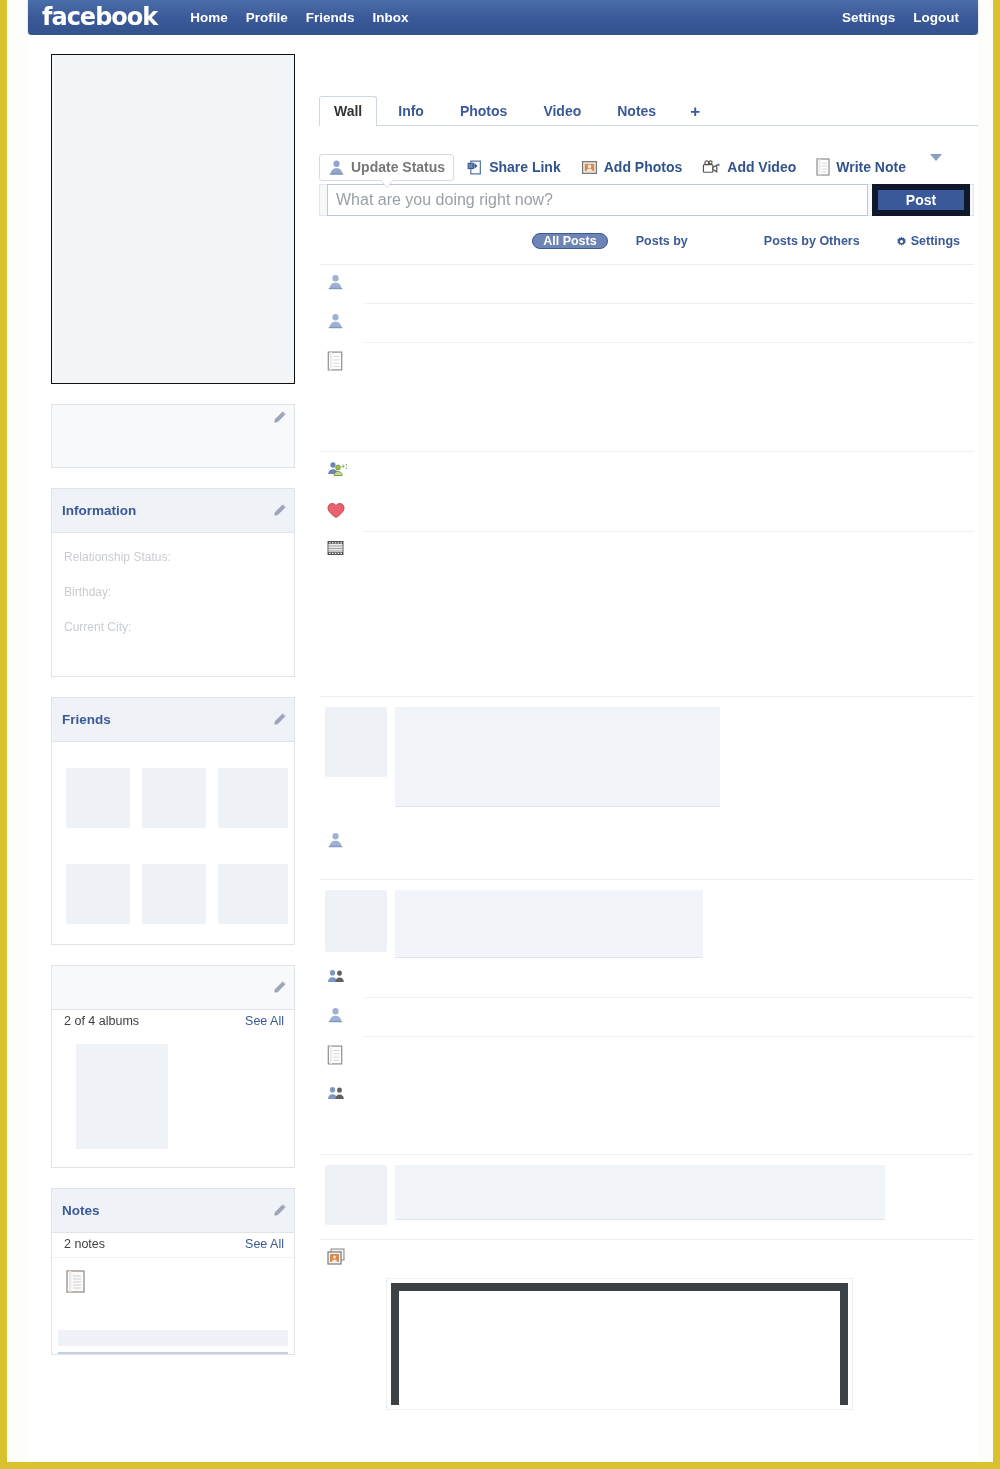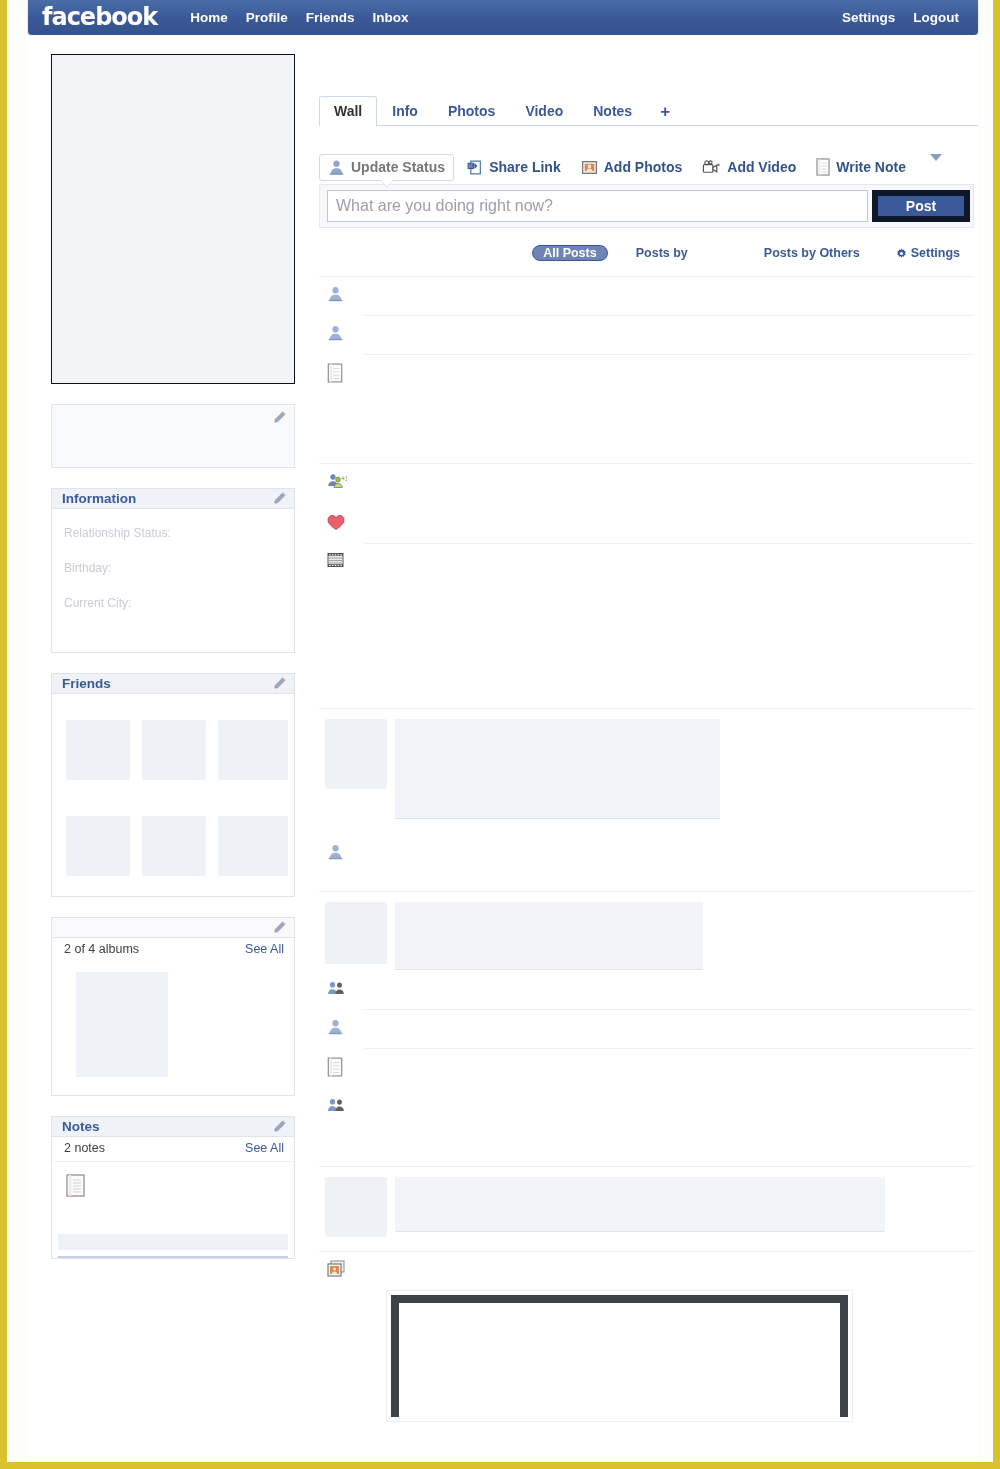--- a/index.html
+++ b/index.html
@@ -86,21 +86,21 @@
   .plain-link-row:first-child { border-top: 1px solid #e3e8ef; }
 
   
   .sbox {
     width: 244px;
     margin: 20px 0 0 21px;
     border: 1px solid #dfe3ea;
     background: #fff;
   }
   .sbox-head {
-    height: 20px;
+    height: 44px;
     background: #eff2f7;
     border-bottom: 1px solid #dfe3ea;
     display: flex; align-items: center;
     padding: 0 8px 0 10px;
   }
   .sbox-head.blank { background: #f7f9fb; }
   .sbox-title {
     font-size: 13.5px; font-weight: bold; color: #3b5998;
     flex: 1;
   }
@@ -141,20 +141,21 @@
     position: absolute;
     left: 305px; top: 36px; width: 666px;
   }
 
   
   #tabs {
     display: flex; align-items: flex-end;
     height: 36px;
     margin: 54px 0 16px 7px;
     border-bottom: 1px solid #cdd7e6;
+    gap: 6px;
   }
   .tab {
     font-size: 14px; font-weight: bold; color: #3b5998;
     padding: 7px 14px 7px 14px;
     line-height: 1;
     border: 1px solid transparent;
     border-bottom: none;
     white-space: nowrap;
   }
   .tab.active {
@@ -202,21 +203,21 @@
     width: 0; height: 0;
     border-left: 6px solid transparent;
     border-right: 6px solid transparent;
     border-top: 7px solid #8b9dc3;
     margin-left: 12px;
   }
 
   
   #composer {
     margin: 12px 0 0 7px;
-    width: 655px; height: 44px;
+    width: 655px; height: 32px;
     background: #f7f8fa;
     border: 1px solid #e4e7ed;
     display: flex; align-items: center;
     padding: 4px 3px;
   }
   #status-input {
     flex: 1;
     height: 32px;
     margin-left: 4px;
     border: 1px solid #bdc7d8;

